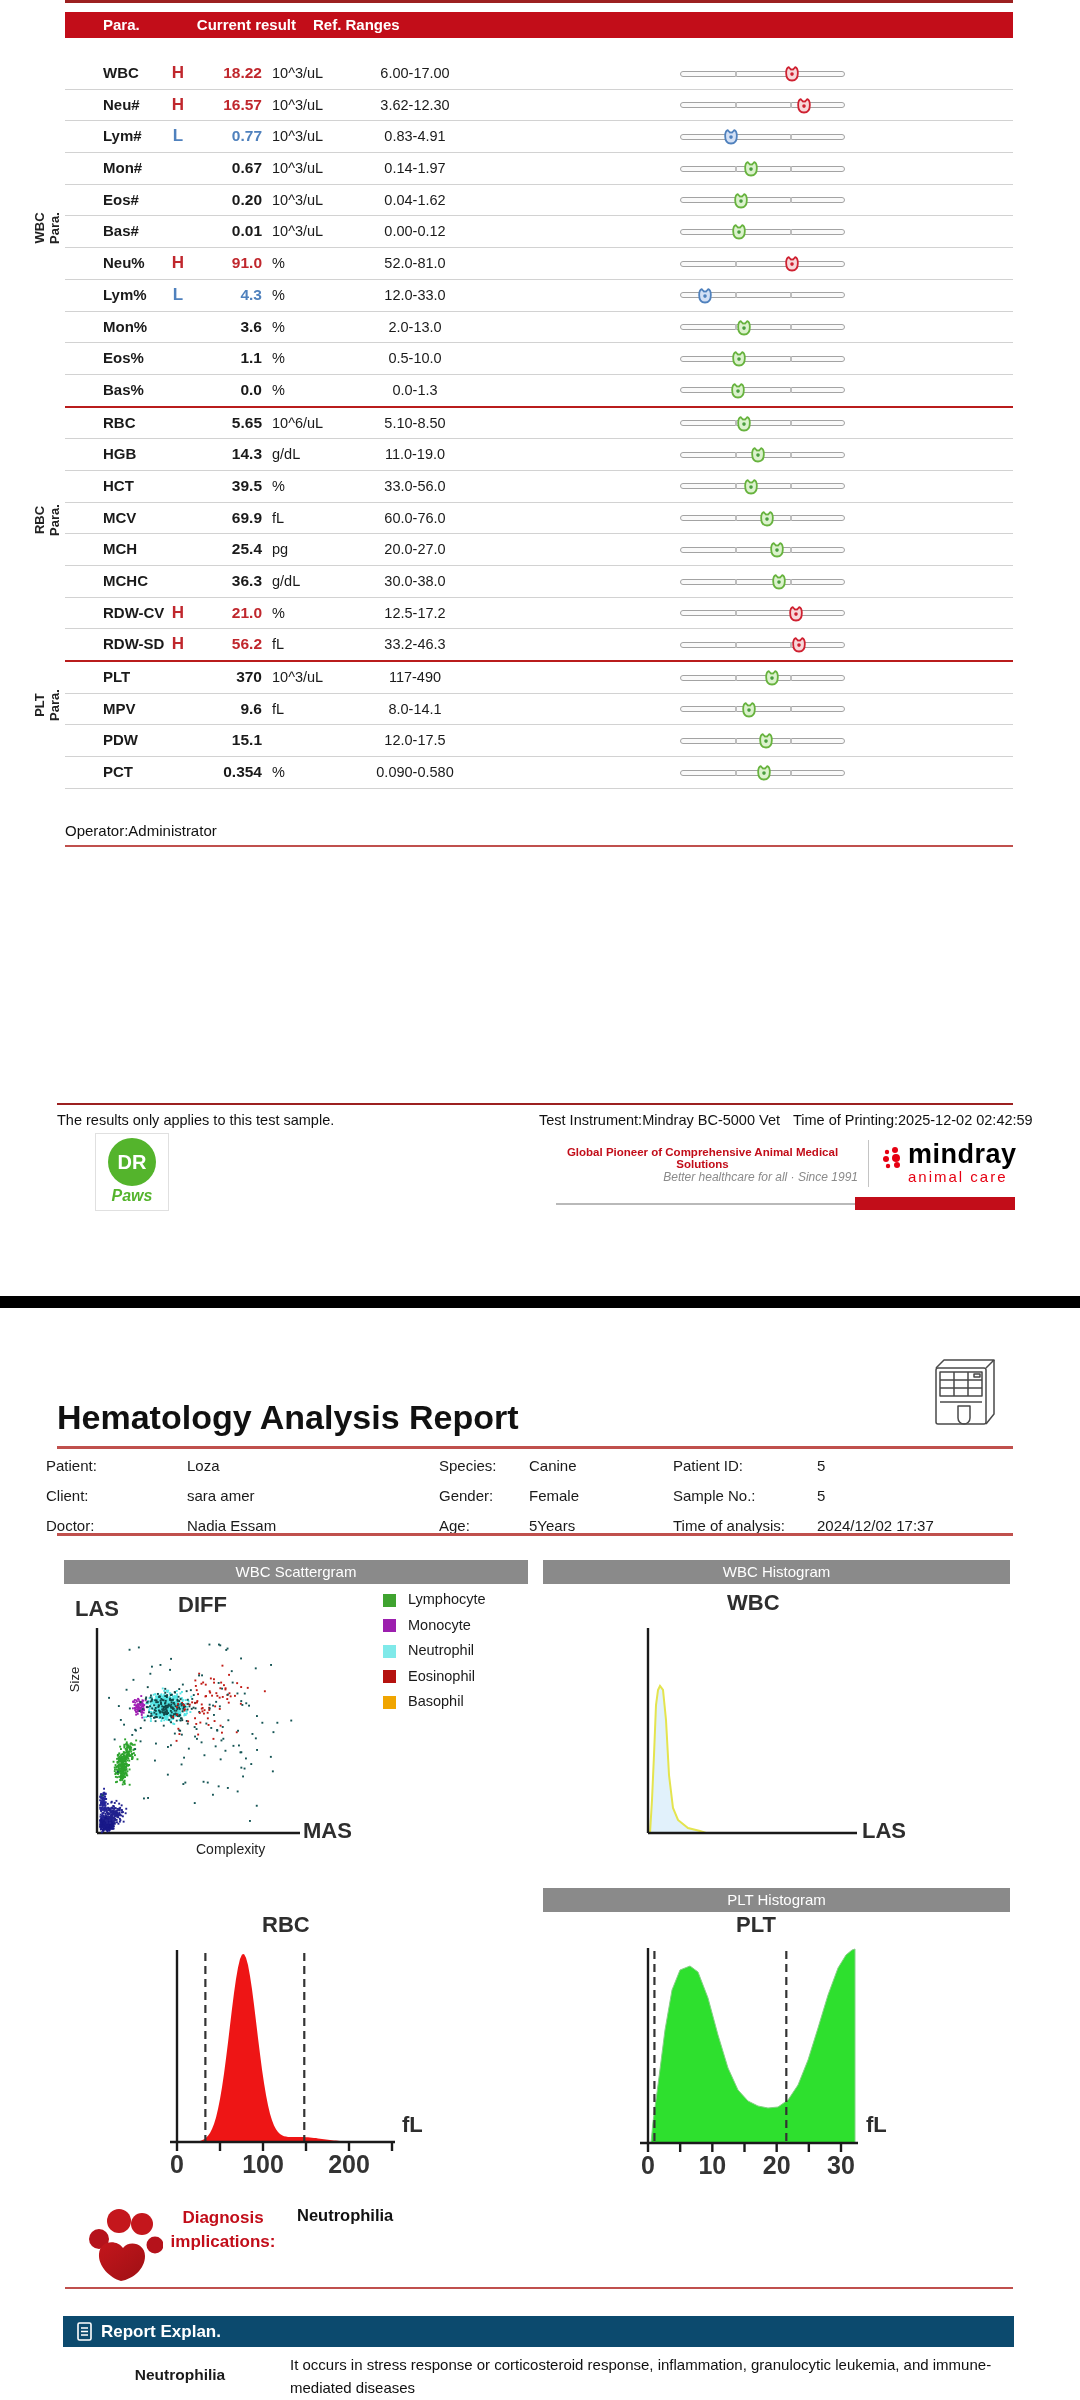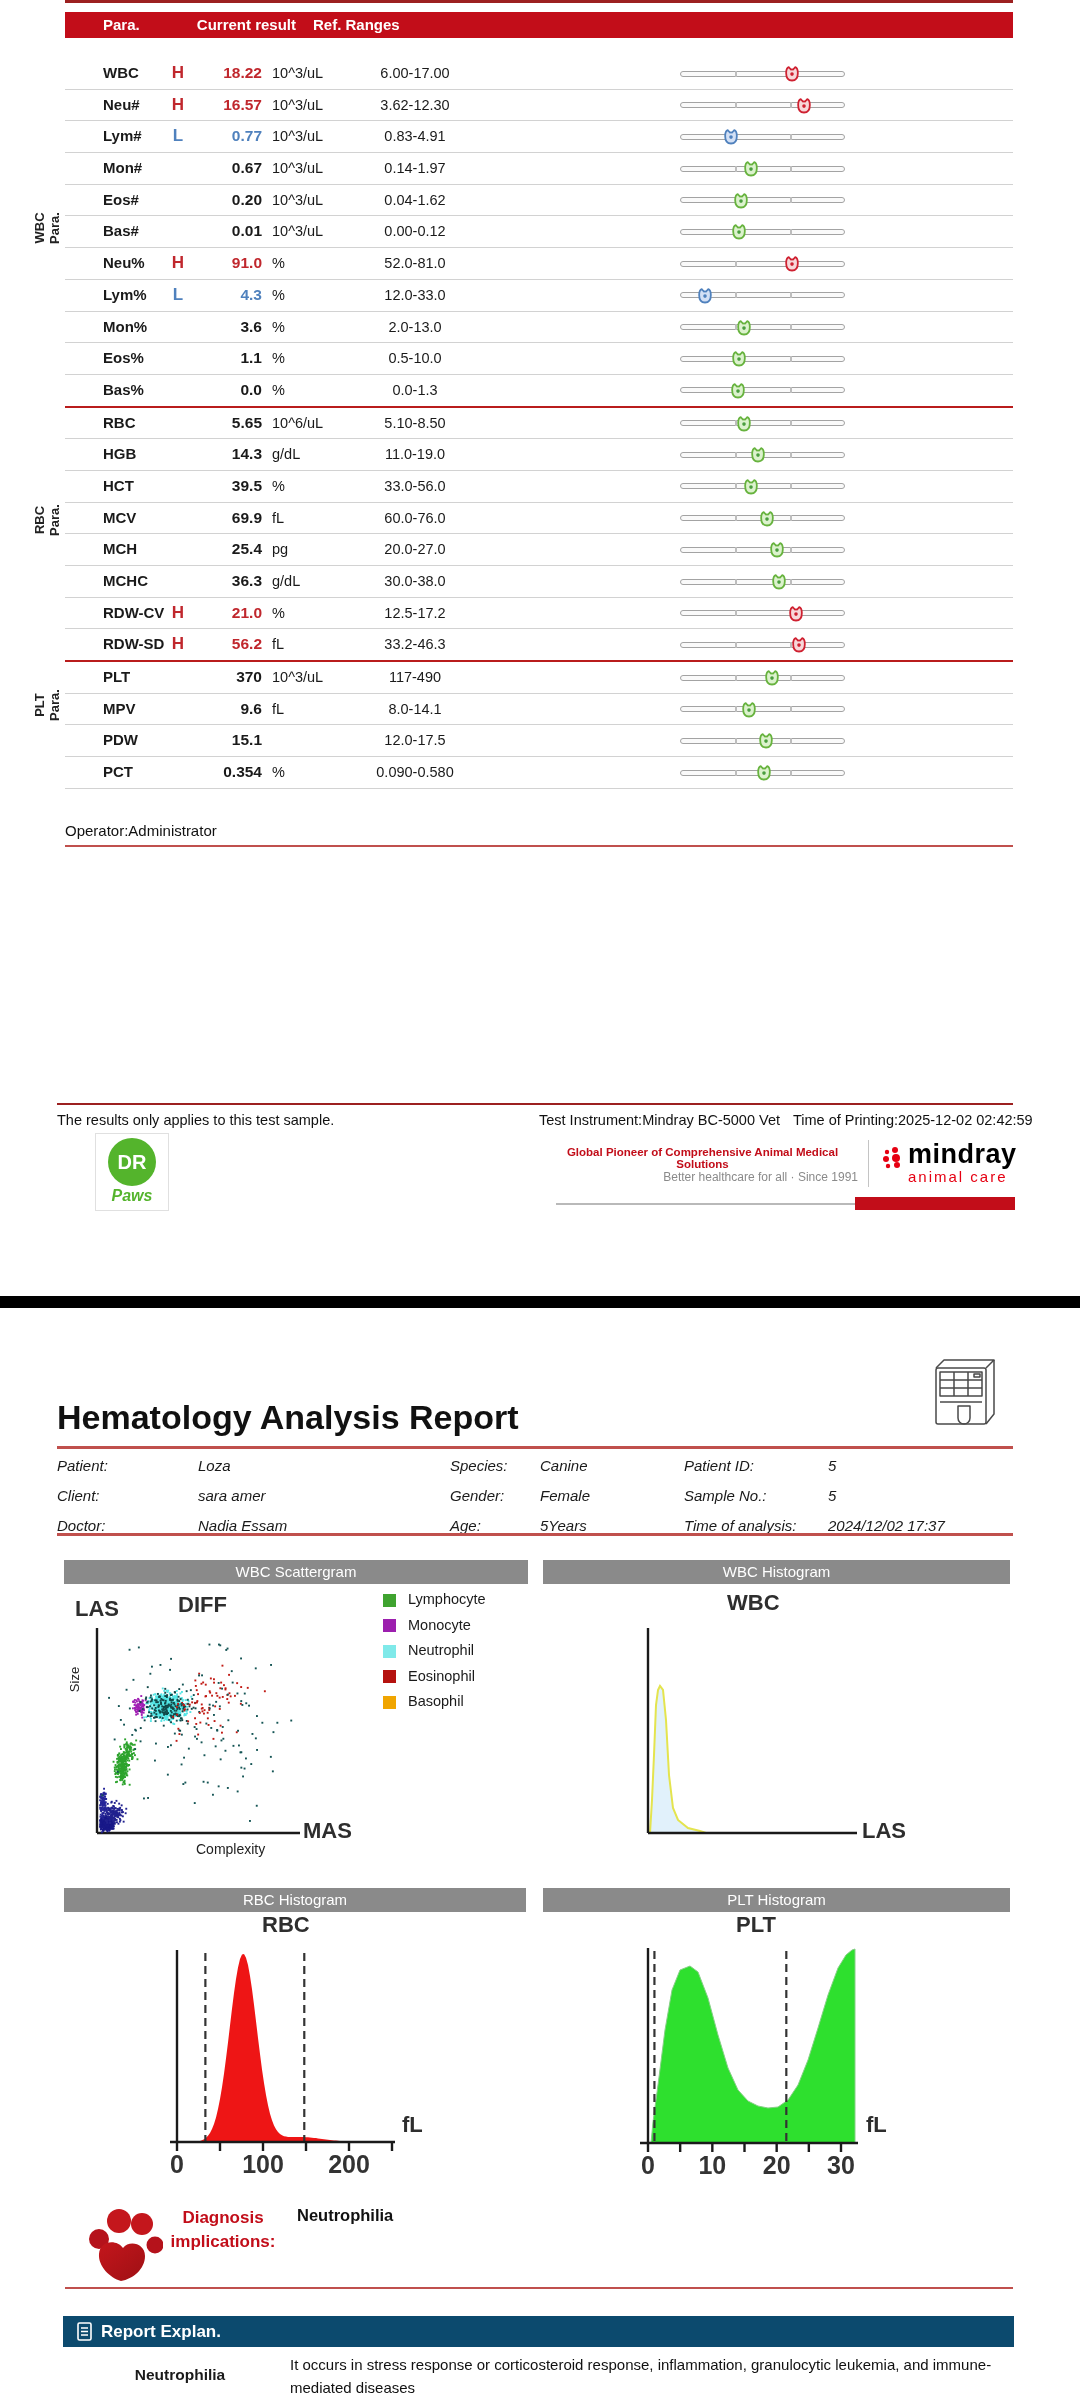--- a/index.html
+++ b/index.html
@@ -36,32 +36,32 @@
   
   #footer-line{left:57px;top:1103px;width:956px;height:2px;background:#9c2020;}
   .footnote{top:1112px;font-size:14.5px;color:#111;}
   
   #logo-box{left:95px;top:1133px;width:72px;height:76px;background:#fff;border:1px solid #e0e0e0;text-align:center;}
   #logo-box .circ{position:absolute;left:12px;top:4px;width:48px;height:48px;border-radius:50%;background:#54b42c;color:#fff;font-weight:bold;font-size:20px;line-height:48px;}
   #logo-box .paws{position:absolute;left:0;top:53px;width:100%;color:#54b42c;font-weight:bold;font-style:italic;font-size:16px;}
   #banner-gray{left:180px;top:1135px;width:410px;height:71px;background:#8d8d8d;
                clip-path:polygon(0 0,346px 0,376px 100%,0 100%);color:#f4f4f4;font-size:15.5px;line-height:22px;padding:3px 0 0 22px;box-sizing:border-box;}
   #tagline{left:545px;top:1146px;width:315px;text-align:center;color:#c20d19;font-weight:bold;font-size:11.5px;}
-  #subline{left:545px;top:1170px;width:313px;text-align:right;color:#8a8a8a;font-size:12px;}
+  #subline{left:545px;top:1170px;width:313px;text-align:right;color:#8a8a8a;font-size:12px;font-style:italic;}
   #banner-divider{left:868px;top:1140px;width:1px;height:47px;background:#c4c4c4;}
   #mindray{left:882px;top:1139px;width:135px;}
   #mindray .word{color:#000000;font-weight:bold;font-size:27px;letter-spacing:.5px;}
   #mindray .sub{color:#e60012;font-size:15px;letter-spacing:2px;margin-top:-2px;}
   #banner-underline{left:556px;top:1203px;width:300px;height:2px;background:#b9b9b9;}
   #banner-redbar{left:855px;top:1197px;width:160px;height:13px;background:#c20d19;}
   #black-band{left:0;top:1296px;width:1080px;height:12px;background:#000;}
   
   #p2-title{left:57px;top:1398px;font-size:34px;font-weight:600;color:#111;}
   .redline{height:3px;background:#c0504d;}
-  #patient-grid{left:57px;top:1450px;width:956px;display:grid;grid-template-columns:141px 252px 90px 144px 144px 1fr;grid-auto-rows:30px;font-size:15px;align-items:center;font-style:italic;}
+  #patient-grid{left:46px;top:1450px;width:956px;display:grid;grid-template-columns:141px 252px 90px 144px 144px 1fr;grid-auto-rows:30px;font-size:15px;align-items:center;}
   .grayhdr{height:24px;background:#8a8a8a;color:#fff;font-size:15px;line-height:24px;text-align:center;}
   .chart-title{font-size:22px;font-weight:600;color:#2e2e2e;}
   .axis-endlabel{font-size:22px;font-weight:600;color:#2e2e2e;}
   .small-axis-label{font-size:14px;color:#222;}
   #legend{left:383px;top:1592px;}
   .leg-item{position:relative;height:25.5px;font-size:14.5px;line-height:15px;}
   .leg-sw{display:inline-block;width:13px;height:13px;margin-right:12px;vertical-align:middle;}
   #size-label{left:62px;top:1672px;transform:rotate(-90deg);transform-origin:center;}
   
   #diag-label{left:158px;top:2206px;width:130px;text-align:center;color:#c20d19;font-weight:bold;font-size:17px;line-height:24px;}
@@ -530,21 +530,20 @@
       <div>Nadia Essam</div>
       <div>Age:</div>
       <div>5Years</div>
       <div>Time of analysis:</div>
       <div>2024/12/02 17:37</div>
     </div>
   <div class="abs redline" style="left:57px;top:1533px;width:956px"></div>
 
   <div class="abs grayhdr" style="left:64px;top:1560px;width:464px">WBC Scattergram</div>
   <div class="abs grayhdr" style="left:543px;top:1560px;width:467px">WBC Histogram</div>
-  <div class="abs grayhdr" style="left:64px;top:1888px;width:462px">RBC Histogram</div>
   <div class="abs grayhdr" style="left:543px;top:1888px;width:467px">PLT Histogram</div>
 
   <div class="abs axis-endlabel" style="left:75px;top:1596px">LAS</div>
   <div class="abs chart-title" style="left:178px;top:1592px">DIFF</div>
   <div id="size-label" class="abs small-axis-label" style="font-size:13px">Size</div>
   <div class="abs small-axis-label" style="left:196px;top:1841px">Complexity</div>
   <div class="abs axis-endlabel" style="left:303px;top:1818px">MAS</div>
   <div id="legend" class="abs">
       <div class="leg-item"><span class="leg-sw" style="background:#3fa32f"></span><span>Lymphocyte</span></div>
       <div class="leg-item"><span class="leg-sw" style="background:#9c1fae"></span><span>Monocyte</span></div>

